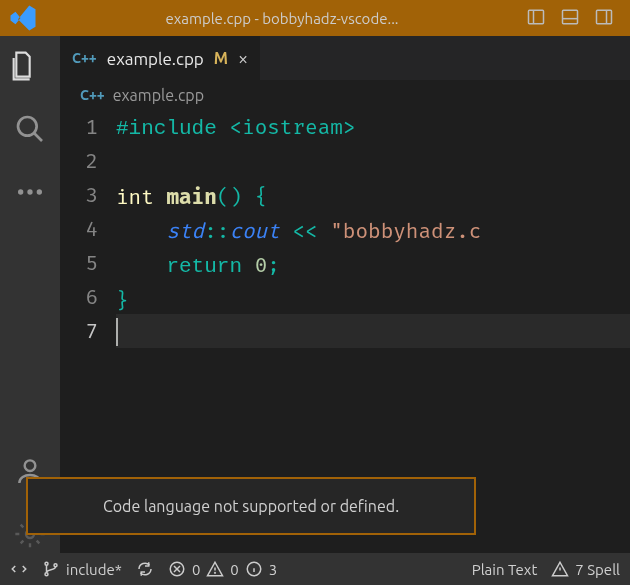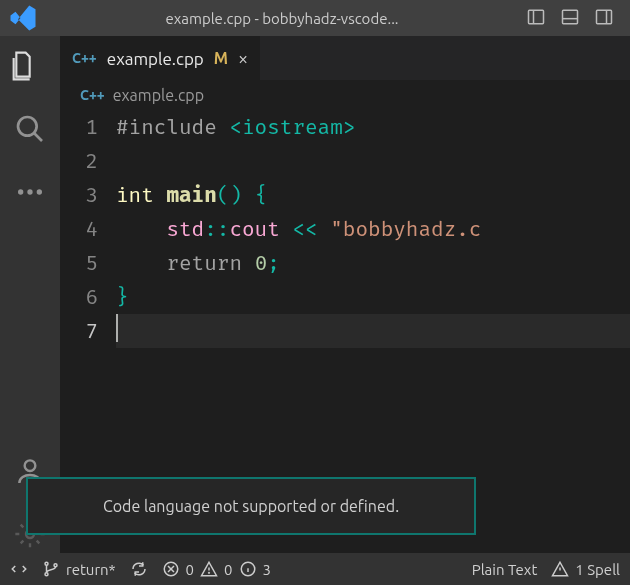--- a/index.html
+++ b/index.html
@@ -10,21 +10,21 @@
       color: #ccc;
       overflow: hidden;
       position: relative;
     }
     
     .titlebar {
       height: 36px;
       display: flex;
       align-items: center;
       padding: 0 8px;
-      background: #404040;
+      background: #a16207;
     }
     .titlebar .vscode-logo { width: 30px; display:flex; align-items:center; }
     .titlebar .title {
       flex: 1; text-align: center; font-size: 15px; color: #ccc;
     }
     .titlebar .layout-icons { display:flex; gap: 14px; margin-right: 8px; }
     .titlebar .layout-icons svg { width: 20px; height: 20px; }
 
     
     .main { display: flex; height: calc(100% - 36px - 32px); }
@@ -74,39 +74,39 @@
     .gutter {
       width: 56px; text-align: right; color: #858585; padding-right: 18px;
       user-select: none;
     }
     .gutter .cur { color: #c6c6c6; }
     .lines { flex:1; white-space: pre; color: #d4d4d4; position: relative;}
     .lines .cursor-line {
       position:absolute;height:34px;width:100%;
       background:#2a2a2a;z-index:0;
     }
-    .kw { color: #a3a3a3; }
+    .kw { color: #14b8a6; font-family: Liberation Mono, monospace; }
     .ty { color: #fef9c3; }
     .fn { color: #dcdcaa; font-weight: bold; }
-    .ns { color: #f9a8d4; }
+    .ns { color: #3b82f6; font-style: italic; }
     .str { color: #ce9178; }
     .pun { color: #14b8a6; }
     .num { color: #b5cea8; }
     .cursor {
       display:inline-block;width:2px;height:28px;background:#aeafad;
       vertical-align: text-bottom; margin-bottom:2px;
     }
 
     
     .notification {
       position: absolute;
       left: 26px; bottom: 50px;
       width: 450px;
       background: #262626;
-      border: 2px solid #0f766e;
+      border: 2px solid #a16207;
       padding: 18px 20px;
       color: #d0d0d0;
       font-size: 16px;
       text-align: center;
       z-index: 10;
     }
 
     
     .statusbar {
       height: 32px;
@@ -222,21 +222,21 @@
         <path d="M7 8l-4 4 4 4M17 8l4 4-4 4"></path>
       </svg>
   </div>
   <div class="group">
     <svg viewBox="0 0 24 24" fill="none" stroke="#ccc" stroke-width="2">
         <circle cx="6" cy="5" r="2"></circle>
         <circle cx="6" cy="19" r="2"></circle>
         <circle cx="18" cy="7" r="2"></circle>
         <path d="M6 7v10M18 9c0 5-12 3-12 8"></path>
       </svg>
-    <span>return*</span>
+    <span>include*</span>
   </div>
   <div class="group">
     <svg viewBox="0 0 24 24" fill="none" stroke="#ccc" stroke-width="2">
         <path d="M4 12a8 8 0 0 1 14-5M20 12a8 8 0 0 1-14 5"></path>
         <path d="M17 3v5h-5M7 21v-5h5"></path>
       </svg>
   </div>
   <div class="group">
     <svg viewBox="0 0 24 24" fill="none" stroke="#ccc" stroke-width="2">
         <circle cx="12" cy="12" r="9"></circle>
@@ -259,15 +259,15 @@
   </div>
   <div class="spacer"></div>
   <div class="group">
     <span>Plain Text</span>
   </div>
   <div class="group">
     <svg viewBox="0 0 24 24" fill="none" stroke="#ccc" stroke-width="2">
         <path d="M12 3l10 18H2z"></path>
         <line x1="12" y1="10" x2="12" y2="14"></line>
       </svg>
-    <span>1 Spell</span>
+    <span>7 Spell</span>
   </div>
 </div>
 
 </body></html>

